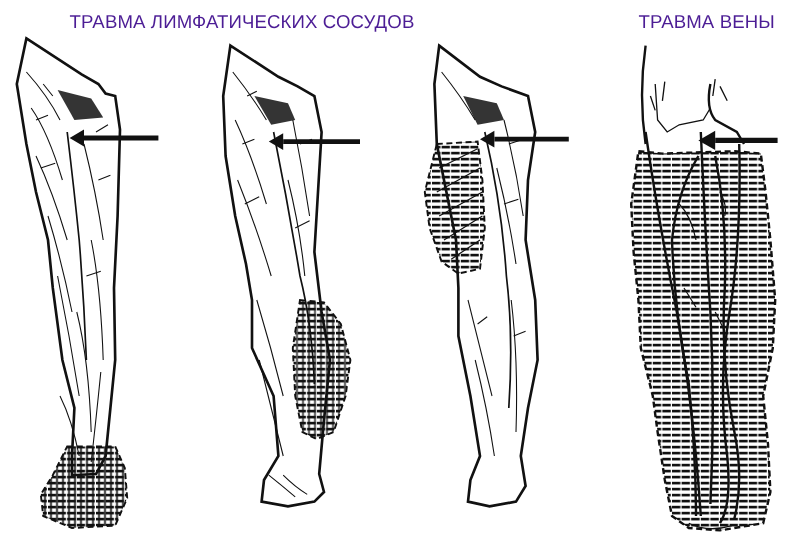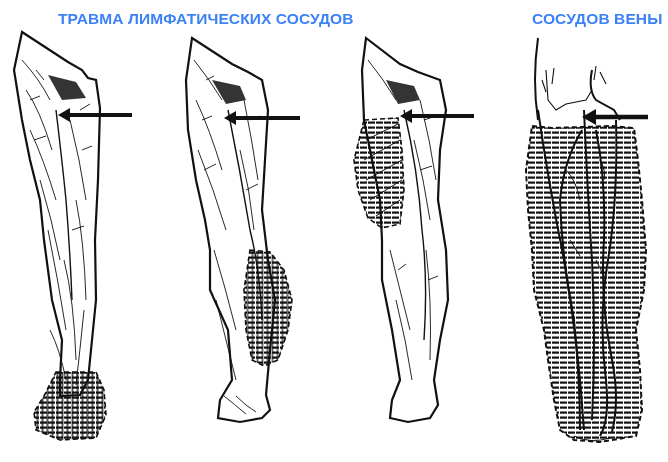--- a/index.html
+++ b/index.html
@@ -1,26 +1,26 @@
 <!DOCTYPE html>
 <html><head>
 <meta charset="utf-8">
 <style>
   html, body { margin: 0; padding: 0; background: #ffffff; }
   body { width: 668px; height: 462px; position: relative; overflow: hidden; font-family: "Liberation Sans", sans-serif; }
-  .title { position: absolute; top: 10px; font-weight: bold; font-size: 15.5px; color: #3b82f6; letter-spacing: 0.1px; white-space: nowrap; }
+  .title { position: absolute; top: 10px; font-weight: normal; font-size: 15.5px; color: #4c1d95; letter-spacing: 0.1px; white-space: nowrap; }
   #title-lymph { left: 58px; }
   #title-vein { left: 532px; }
   svg.figure { position: absolute; top: 0; left: 0; }
 </style>
 </head>
 <body>
 
 <div class="title" id="title-lymph">ТРАВМА ЛИМФАТИЧЕСКИХ СОСУДОВ</div>
-<div class="title" id="title-vein">СОСУДОВ ВЕНЫ</div>
+<div class="title" id="title-vein">ТРАВМА ВЕНЫ</div>
 
 <svg class="figure" width="668" height="462" viewBox="0 0 668 462">
   <defs>
     <pattern id="hatch" width="8" height="5" patternUnits="userSpaceOnUse">
       <rect x="0" y="1.5" width="7" height="2.2" fill="#111"></rect>
     </pattern>
     <pattern id="hatch-v" width="5" height="8" patternUnits="userSpaceOnUse">
       <rect x="1.5" y="0" width="2" height="8" fill="#111"></rect>
     </pattern>
   </defs>

